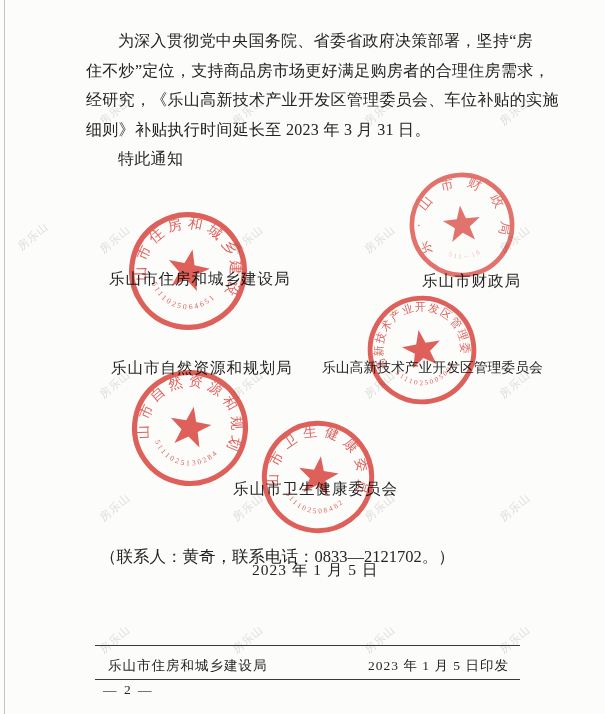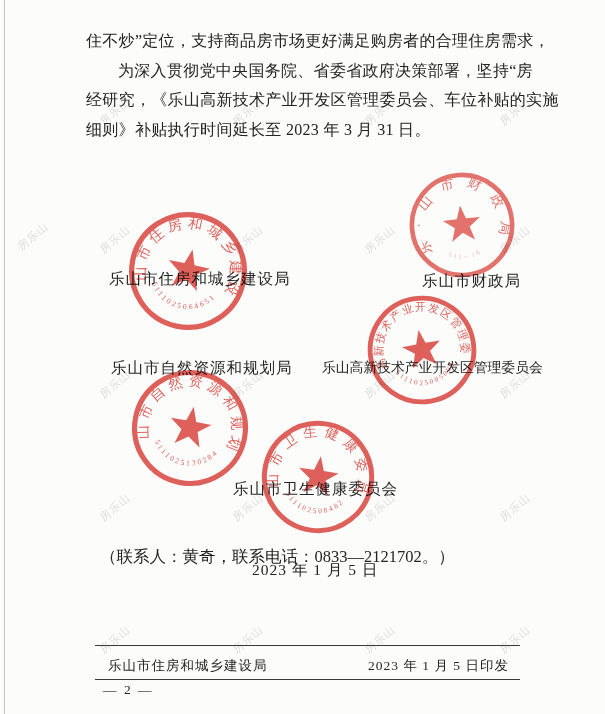--- a/index.html
+++ b/index.html
@@ -55,24 +55,25 @@
       <span class="wm" style="left: 362px; top: 500px;">房乐山</span>
       <span class="wm" style="left: 497px; top: 500px;">房乐山</span>
       <span class="wm" style="left: 97px; top: 632px;">房乐山</span>
       <span class="wm" style="left: 230px; top: 632px;">房乐山</span>
       <span class="wm" style="left: 362px; top: 632px;">房乐山</span>
       <span class="wm" style="left: 497px; top: 632px;">房乐山</span>
       <span class="wm" style="left: 15px; top: 229px;">房乐山</span>
     </div>
 
   <div class="para">
+    <div class="pline indent">为深入贯彻党中央国务院、省委省政府决策部署，坚持“房</div>
     <div class="pline">住不炒”定位，支持商品房市场更好满足购房者的合理住房需求，</div>
-    <div class="pline indent">为深入贯彻党中央国务院、省委省政府决策部署，坚持“房</div>
     <div class="pline">经研究，《乐山高新技术产业开发区管理委员会、车位补贴的实施</div>
     <div class="pline">细则》补贴执行时间延长至 2023 年 3 月 31 日。</div>
+    <div class="pline indent">特此通知</div>
   </div>
 
   <div class="sig" style="left:109px;top:269px;">乐山市住房和城乡建设局</div>
   <div class="sig" style="left:422px;top:271px;">乐山市财政局</div>
   <div class="sig" style="left:111px;top:358px;">乐山市自然资源和规划局</div>
   <div class="sig small" style="left:322px;top:359px;">乐山高新技术产业开发区管理委员会</div>
   <div class="sig" style="left:233px;top:479px;">乐山市卫生健康委员会</div>
   <div class="sig" style="left:252px;top:528px;margin-top:32px;">2023 年 1 月 5 日</div>
 
   <div class="contact">（联系人：黄奇，联系电话：0833—2121702。）</div>

